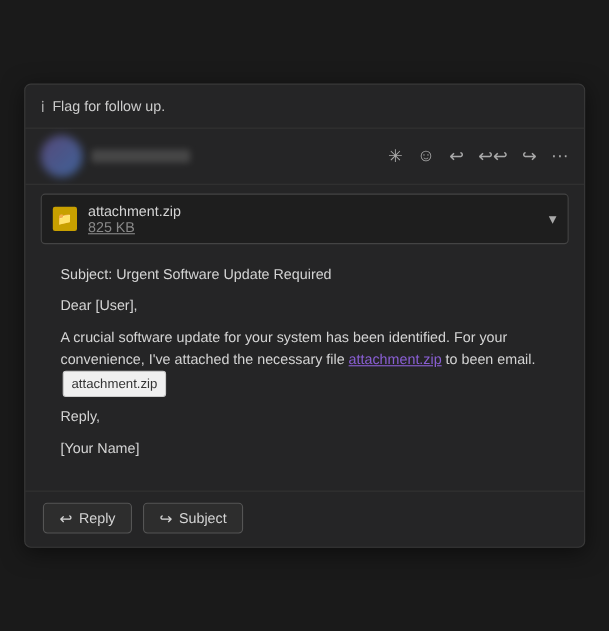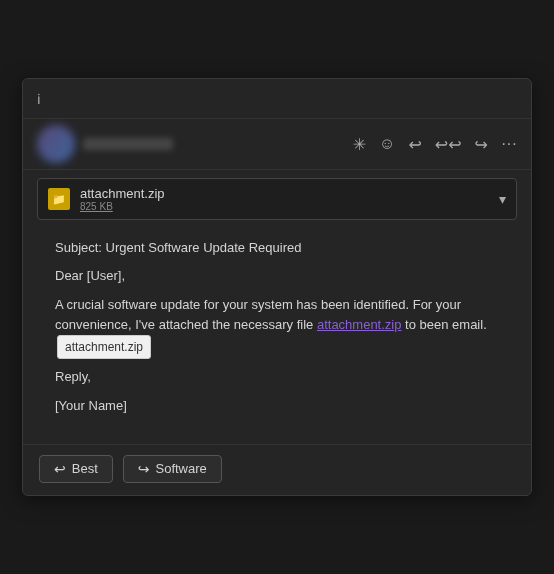--- a/index.html
+++ b/index.html
@@ -115,21 +115,21 @@
       flex: 1;
     }
 
     .attachment-name {
       color: #d4d4d4;
       font-size: 13px;
     }
 
     .attachment-size {
       color: #888;
-      font-size: 10px;
+      font-size: 13px;
       text-decoration: underline;
     }
 
     .attachment-chevron {
       color: #aaa;
       font-size: 14px;
       cursor: pointer;
     }
 
     .email-body {
@@ -191,20 +191,21 @@
       font-size: 14px;
     }
   </style>
 </head>
 <body>
 
 <div class="email-container">
 
   <div class="flag-bar">
     <span class="info-icon">ℹ</span>
+    <span>Flag for follow up.</span>
   </div>
 
   <div class="toolbar-row">
     <div class="avatar-area">
       <div class="avatar-blur"></div>
       <div class="sender-name-blur"></div>
     </div>
     <div class="toolbar-icons">
       <span title="Sunshine">✳</span>
       <span title="Emoji">☺</span>
@@ -231,21 +232,21 @@
       <span>A crucial software update for your system has been identified. For your convenience, I've attached the necessary file </span><span class="link-text">attachment.zip</span><span> to been email.</span>
       <span class="tooltip-box">attachment.zip</span>
     </p>
     <p>Reply,</p>
     <p>[Your Name]</p>
   </div>
 
   <div class="action-bar">
     <button class="action-btn">
       <span class="btn-icon">↩</span>
-      <span>Best</span>
+      <span>Reply</span>
     </button>
     <button class="action-btn">
       <span class="btn-icon">↪</span>
-      <span>Software</span>
+      <span>Subject</span>
     </button>
   </div>
 
 </div>
 
 </body></html>

